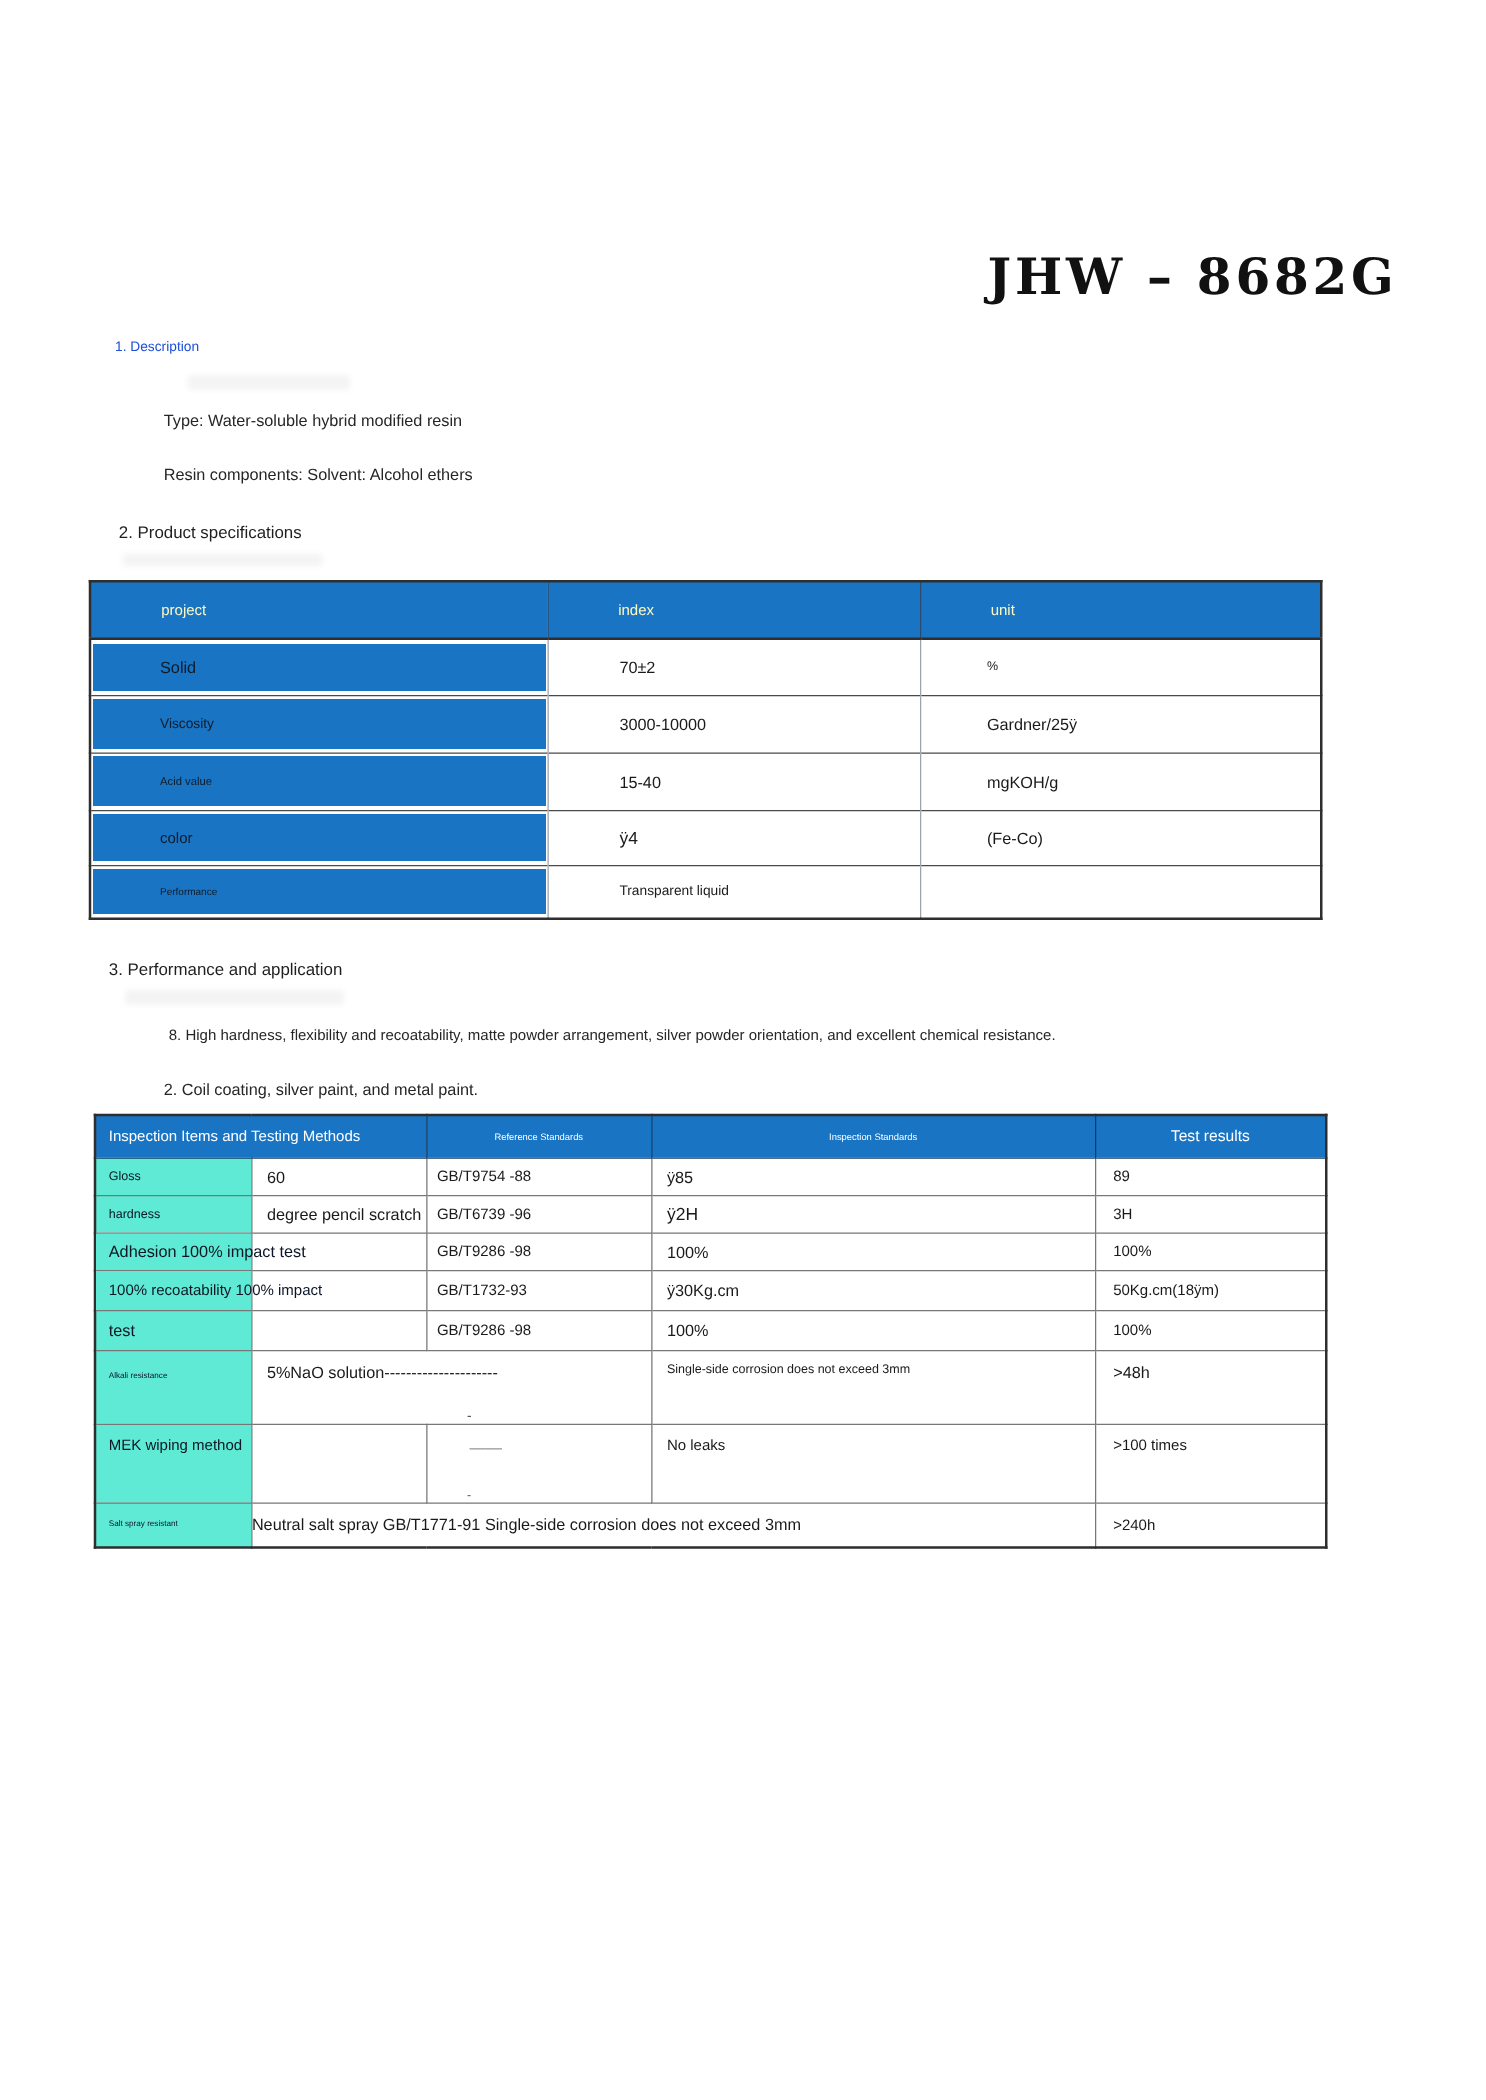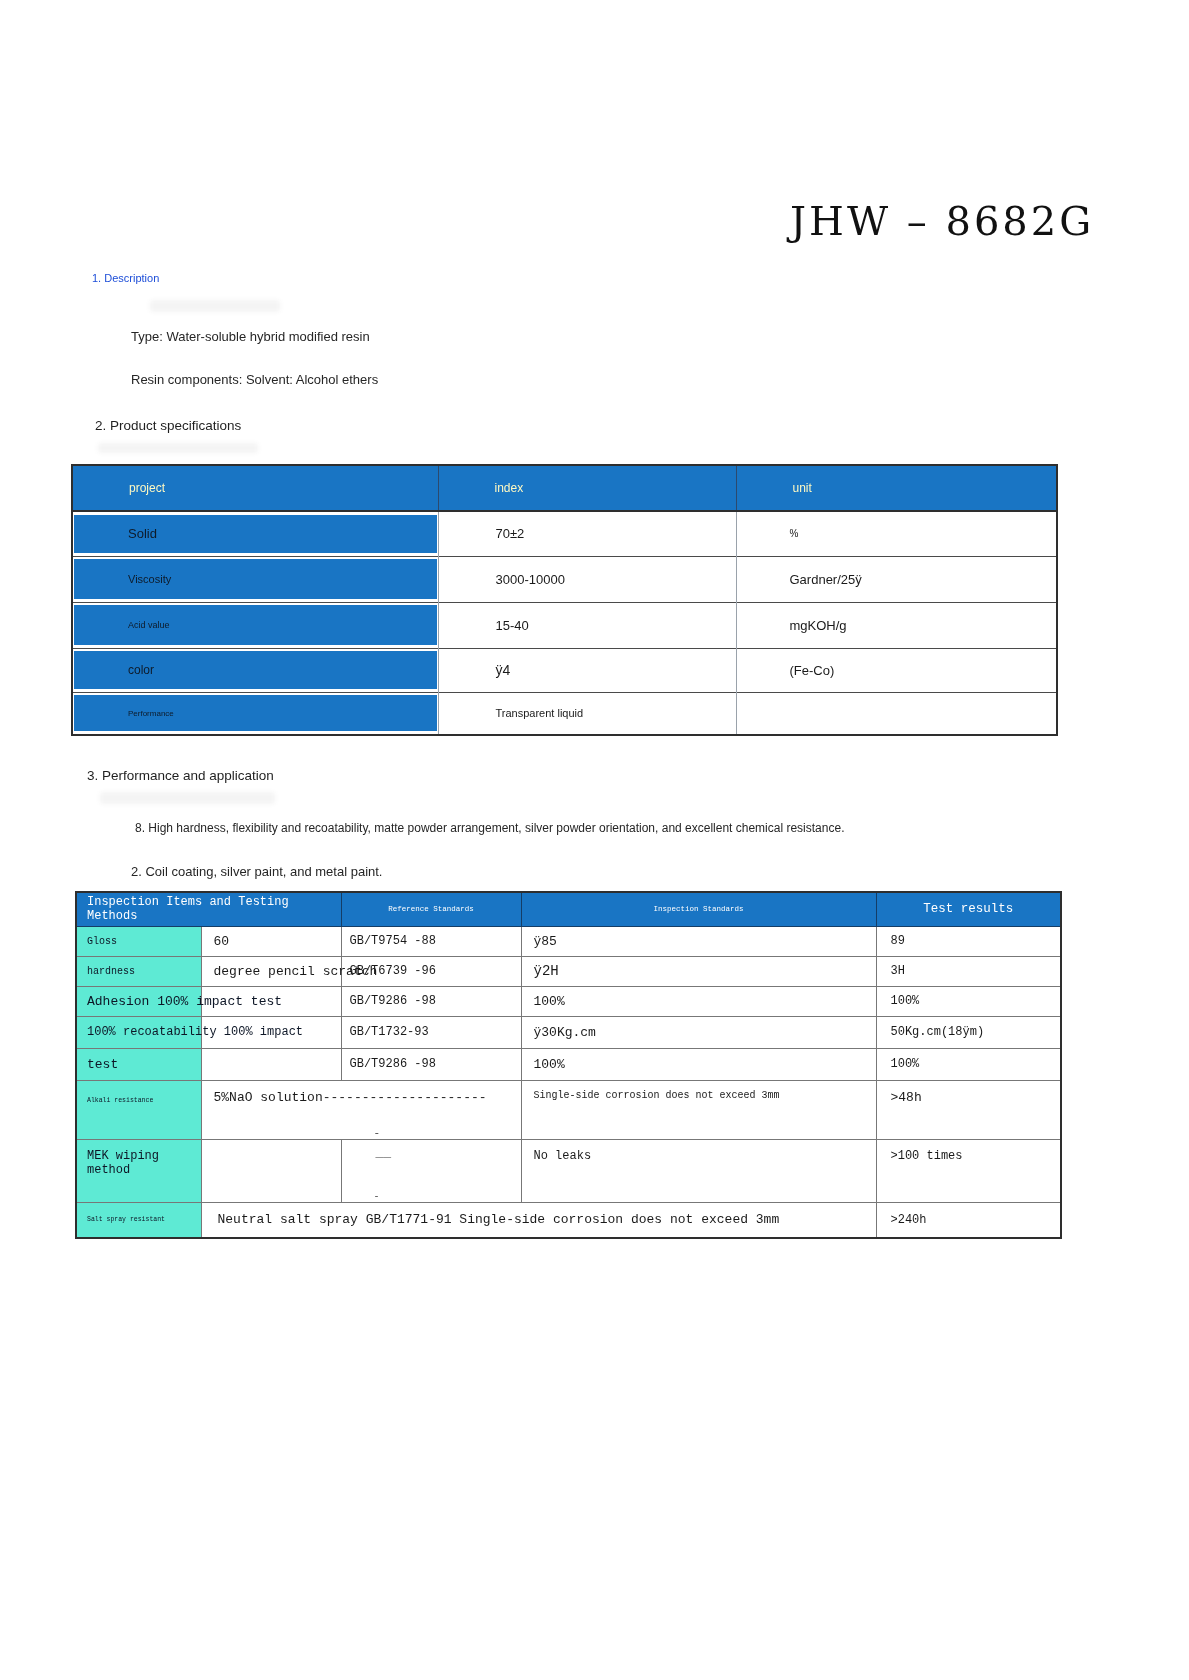--- a/index.html
+++ b/index.html
@@ -11,21 +11,21 @@
   }
   .page { position:relative; width:1189px; height:1680px; background:#ffffff; overflow:hidden; }
 
   
   .artifact { position:absolute; background:rgba(40,40,40,0.05); filter:blur(2px); border-radius:3px; }
 
   
   .doc-title {
     position:absolute; left:790px; top:198px;
     font-family:"DejaVu Serif", serif;
-    font-size:40px; font-weight:400; letter-spacing:3px;
+    font-size:40px; font-weight:700; letter-spacing:3px;
     color:#111111; white-space:nowrap;
   }
 
   
   .h-desc   { position:absolute; left:92px;  top:272px; font-size:11px; color:#1d4ed8; }
   .p-type   { position:absolute; left:131px; top:329px; font-size:13px; color:#262626; }
   .p-comp   { position:absolute; left:131px; top:372px; font-size:13px; color:#262626; }
   .h-spec   { position:absolute; left:95px;  top:418px; font-size:13.5px; color:#1f1f1f; }
   .h-perf   { position:absolute; left:87px;  top:768px; font-size:13.5px; color:#1f1f1f; }
   .p-perf1  { position:absolute; left:135px; top:821px; font-size:12px;  color:#262626; }
@@ -61,21 +61,20 @@
 
   .sz14 { font-size:14px; } .sz13 { font-size:13px; } .sz12 { font-size:12px; }
   .sz11 { font-size:11px; } .sz10 { font-size:10px; } .sz9 { font-size:9px; }
   .sz8  { font-size:8px;  } .sz6  { font-size:6.5px; }
 
   
   table.test {
     position:absolute; left:75px; top:891px; width:985px;
     border-collapse:collapse; table-layout:fixed;
     border:2px solid #2e2e2e;
-    font-family:Liberation Mono, monospace;
   }
   table.test thead th {
     background:#1975c4; color:#ffffff; font-weight:400;
     height:34px; border:1px solid #143d66;
   }
   table.test thead th.th-items { text-align:left; padding-left:10px; font-size:12px; }
   table.test thead th.th-tiny  { font-size:7.5px; text-align:center; }
   table.test thead th.th-res   { font-size:12.5px; text-align:center; }
   table.test tbody td {
     border:1px solid #777777; border-top:1px solid #4d4d4d;
@@ -331,21 +330,21 @@
         <td class="vtop">
             <div class="padl14 sz12">&gt;100 times</div>
           </td>
       </tr>
 
       <tr style="height:36px">
         <td class="lbl2">
             <div class="cellwrap sz6">Salt spray resistant</div>
           </td>
         <td colspan="3">
-            <div style="padding-left:16px" class="sz13 nowrap">Neutral salt spray GB/T1771-91 Single-side corrosion does not exceed 3mm</div>
+            <div style="" class="sz13 nowrap">Neutral salt spray GB/T1771-91 Single-side corrosion does not exceed 3mm</div>
           </td>
         <td>
             <div class="padl14 sz12">&gt;240h</div>
           </td>
       </tr>
     </tbody>
   </table>
 
 </div>
 

